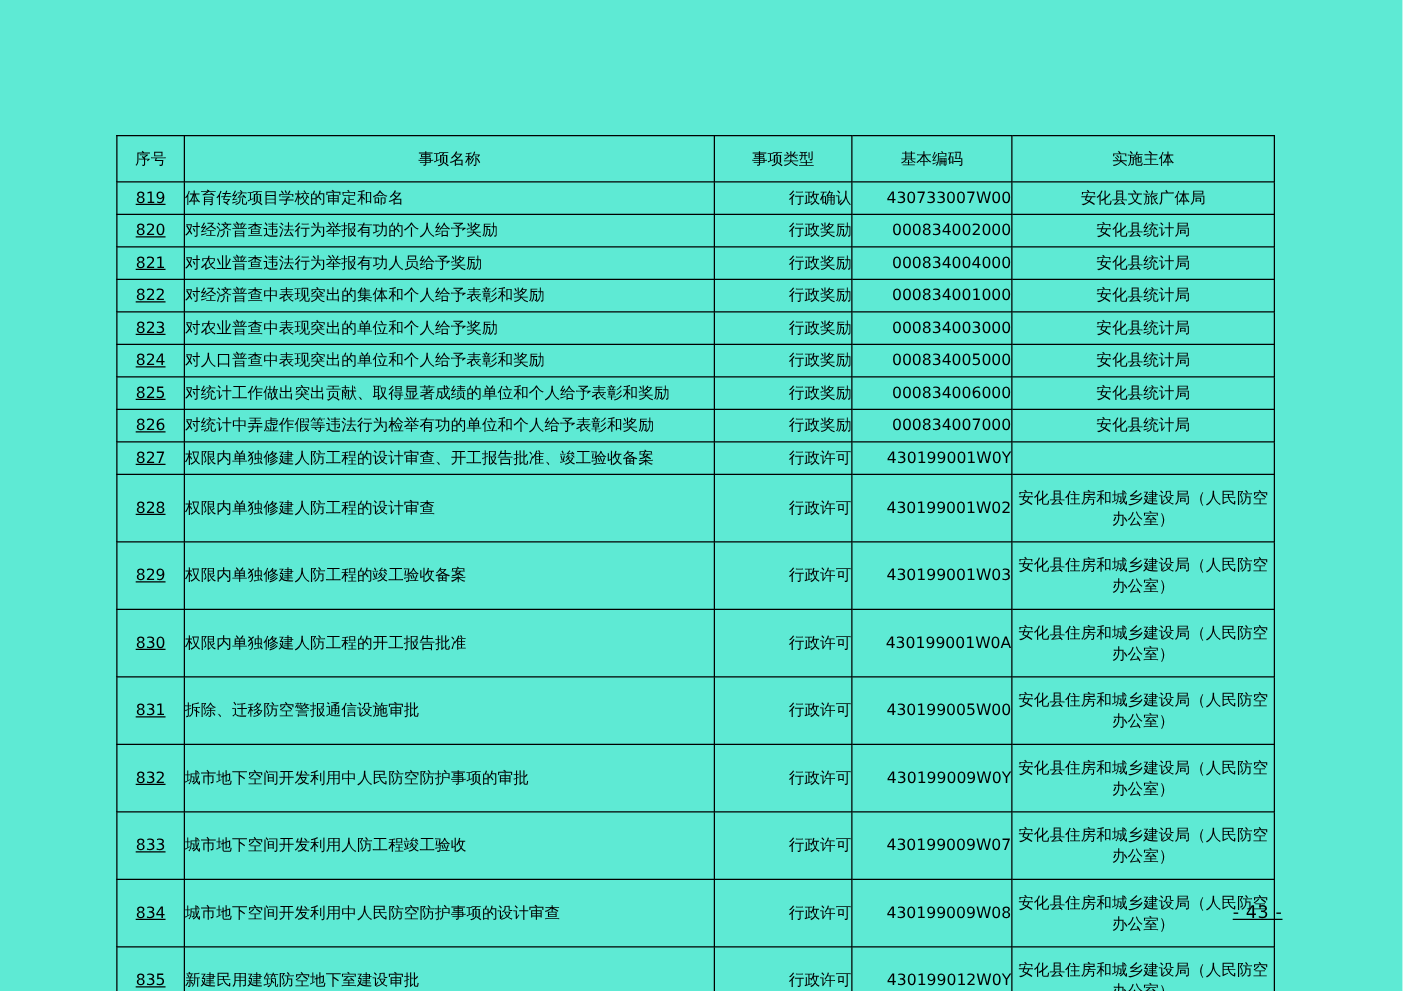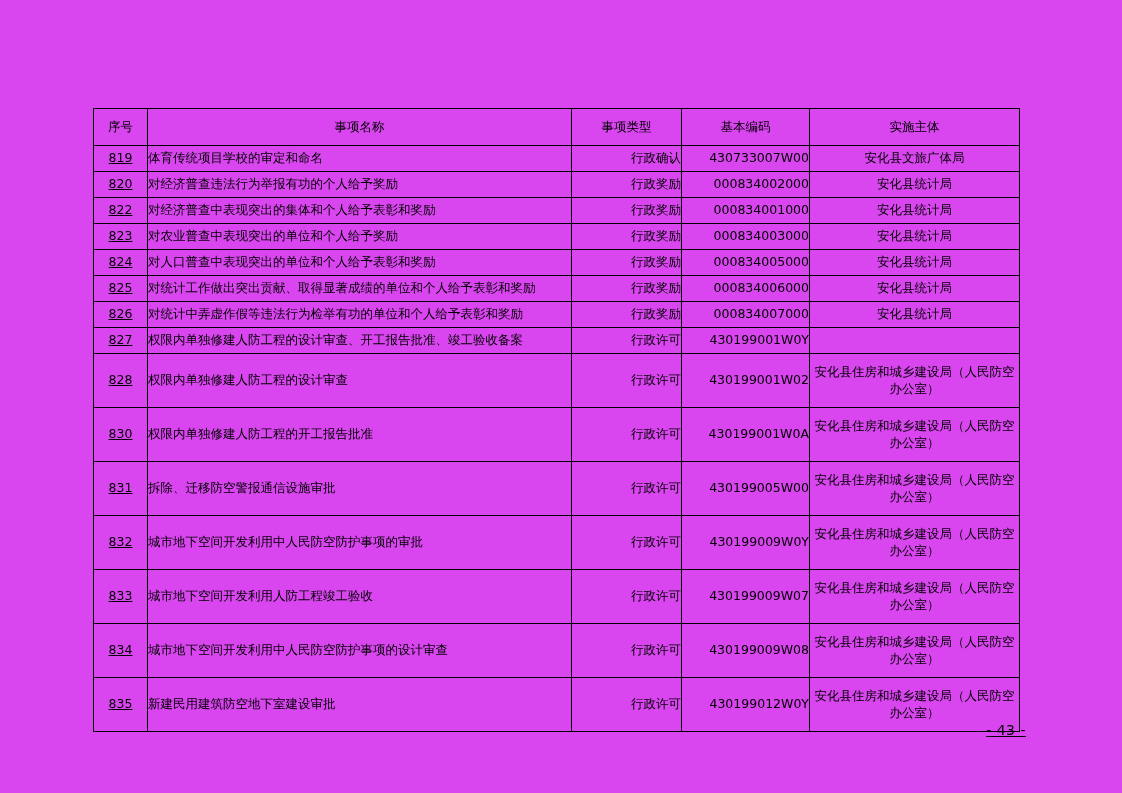--- a/index.html
+++ b/index.html
@@ -14,21 +14,21 @@
     color: #000000;
     position: relative;
     overflow: hidden;
   }
   .page {
     position: absolute;
     left: 0;
     top: 0;
     width: 1122px;
     height: 793px;
-    background: #d946ef;
+    background: #5eead4;
   }
   .table-wrap {
     position: absolute;
     left: 93px;
     top: 108px;
     width: 926px;
   }
   table.doc-table {
     border-collapse: collapse;
     width: 926px;
@@ -116,20 +116,27 @@
             <td class="cell-org">安化县文旅广体局</td>
           </tr>
           <tr class="row-1">
             <td class="cell-seq">820</td>
             <td class="cell-name">对经济普查违法行为举报有功的个人给予奖励</td>
             <td class="cell-type">行政奖励</td>
             <td class="cell-code">000834002000</td>
             <td class="cell-org">安化县统计局</td>
           </tr>
           <tr class="row-1">
+            <td class="cell-seq">821</td>
+            <td class="cell-name">对农业普查违法行为举报有功人员给予奖励</td>
+            <td class="cell-type">行政奖励</td>
+            <td class="cell-code">000834004000</td>
+            <td class="cell-org">安化县统计局</td>
+          </tr>
+          <tr class="row-1">
             <td class="cell-seq">822</td>
             <td class="cell-name">对经济普查中表现突出的集体和个人给予表彰和奖励</td>
             <td class="cell-type">行政奖励</td>
             <td class="cell-code">000834001000</td>
             <td class="cell-org">安化县统计局</td>
           </tr>
           <tr class="row-1">
             <td class="cell-seq">823</td>
             <td class="cell-name">对农业普查中表现突出的单位和个人给予奖励</td>
             <td class="cell-type">行政奖励</td>
@@ -162,20 +169,27 @@
             <td class="cell-name">权限内单独修建人防工程的设计审查、开工报告批准、竣工验收备案</td>
             <td class="cell-type">行政许可</td>
             <td class="cell-code">430199001W0Y</td>
             <td class="cell-org"></td>
           </tr>
           <tr class="row-2">
             <td class="cell-seq">828</td>
             <td class="cell-name">权限内单独修建人防工程的设计审查</td>
             <td class="cell-type">行政许可</td>
             <td class="cell-code">430199001W02</td>
+            <td class="cell-org">安化县住房和城乡建设局（人民防空办公室）</td>
+          </tr>
+          <tr class="row-2">
+            <td class="cell-seq">829</td>
+            <td class="cell-name">权限内单独修建人防工程的竣工验收备案</td>
+            <td class="cell-type">行政许可</td>
+            <td class="cell-code">430199001W03</td>
             <td class="cell-org">安化县住房和城乡建设局（人民防空办公室）</td>
           </tr>
           <tr class="row-2">
             <td class="cell-seq">830</td>
             <td class="cell-name">权限内单独修建人防工程的开工报告批准</td>
             <td class="cell-type">行政许可</td>
             <td class="cell-code">430199001W0A</td>
             <td class="cell-org">安化县住房和城乡建设局（人民防空办公室）</td>
           </tr>
           <tr class="row-2">

